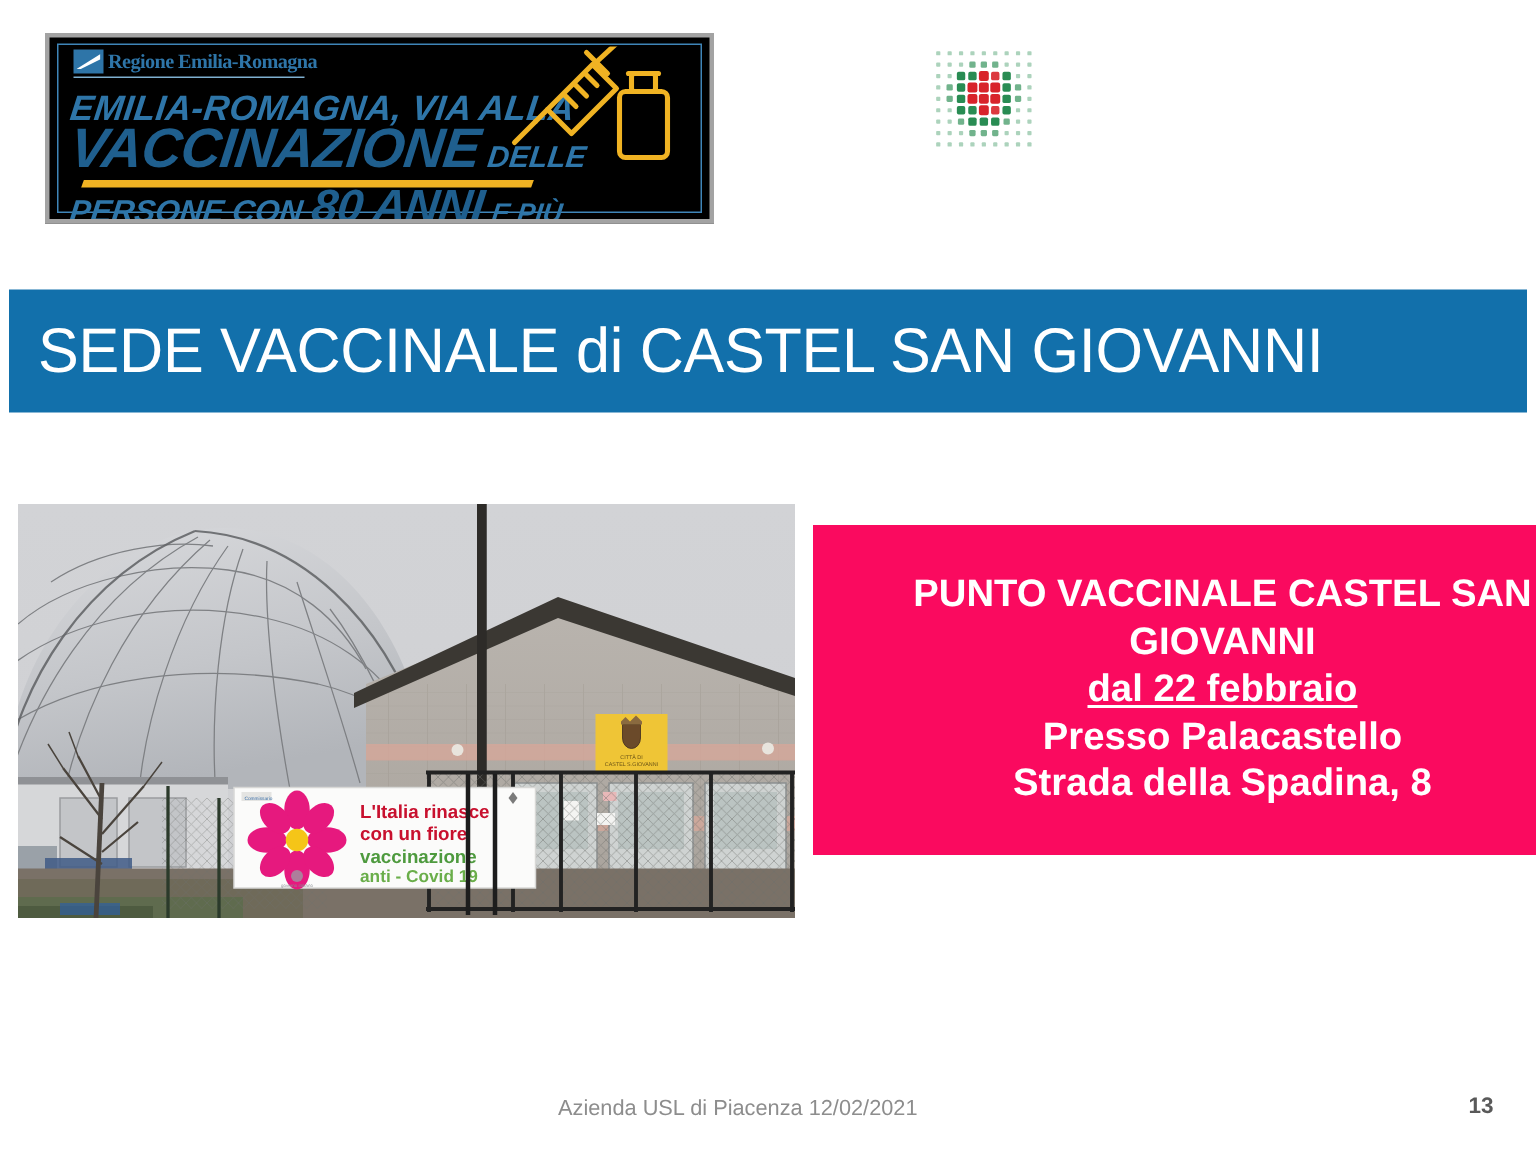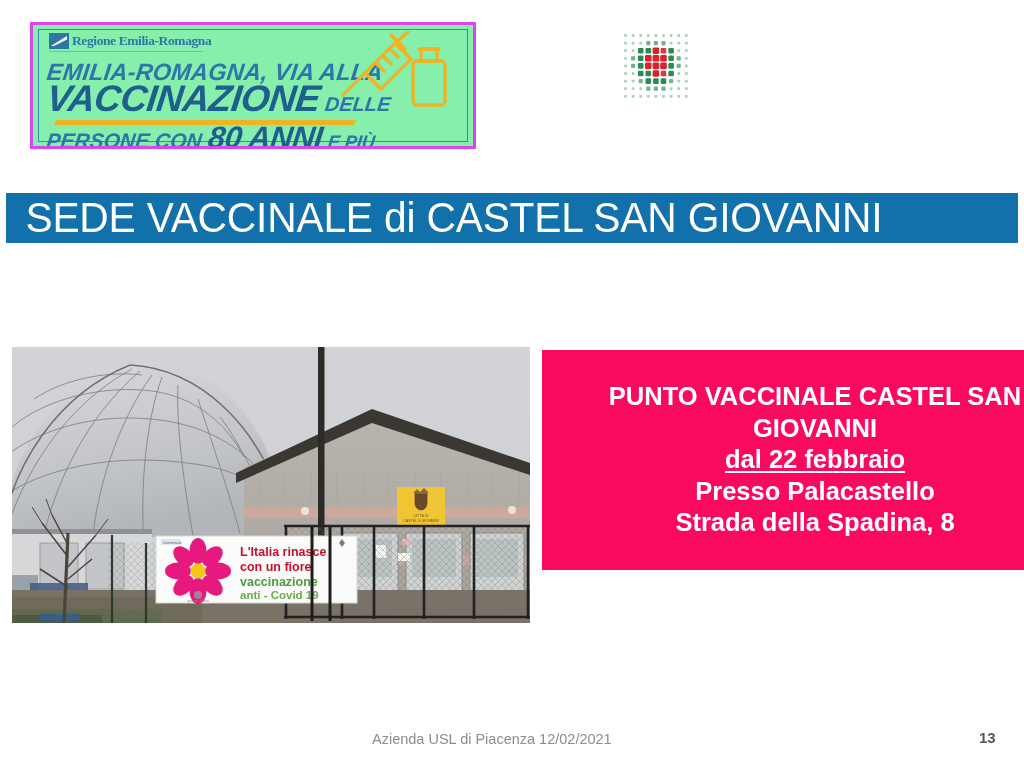--- a/index.html
+++ b/index.html
@@ -15,22 +15,22 @@
     font-family: "Liberation Sans", sans-serif;
   }
 
   
   #campaign-banner {
     position: absolute;
     left: 30px;
     top: 22px;
     width: 446px;
     height: 127px;
-    background: #86efac;
-    border: 3px solid #d946ef;
+    background: #000000;
+    border: 3px solid #a3a3a3;
     box-sizing: border-box;
     overflow: hidden;
   }
   #campaign-inner {
     position: absolute;
     left: 5px; top: 4px;
     right: 5px; bottom: 4px;
     border: 1px solid #3f85b8;
     box-sizing: border-box;
   }
@@ -167,42 +167,42 @@
     color: #128040;
     white-space: nowrap;
   }
 
   
   #title-banner {
     position: absolute;
     left: 6px;
     top: 193px;
     width: 1012px;
-    height: 50px;
+    height: 82px;
     background: #1270AB;
     display: flex;
     align-items: center;
   }
   #title-text {
     color: #ffffff;
     font-size: 42px;
     font-weight: normal;
     letter-spacing: -0.2px;
     padding-left: 20px;
     white-space: nowrap;
     font-family: "Liberation Sans", sans-serif;
     transform: scaleX(0.97);
     transform-origin: left center;
   }
 
   
   #site-photo {
     position: absolute;
     left: 12px;
-    top: 347px;
+    top: 336px;
     width: 518px;
     height: 276px;
     overflow: hidden;
     background: #c9ccd0;
   }
   #photo-svg { display: block; width: 100%; height: 100%; }
 
   
   .ph-banner-txt { font-family: "Liberation Sans", sans-serif; font-weight: bold; }
 

